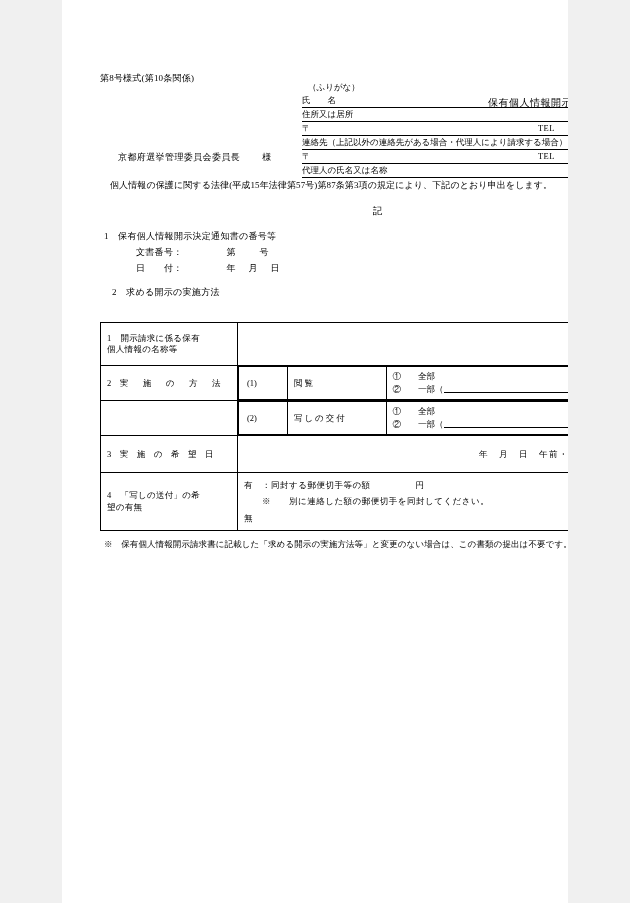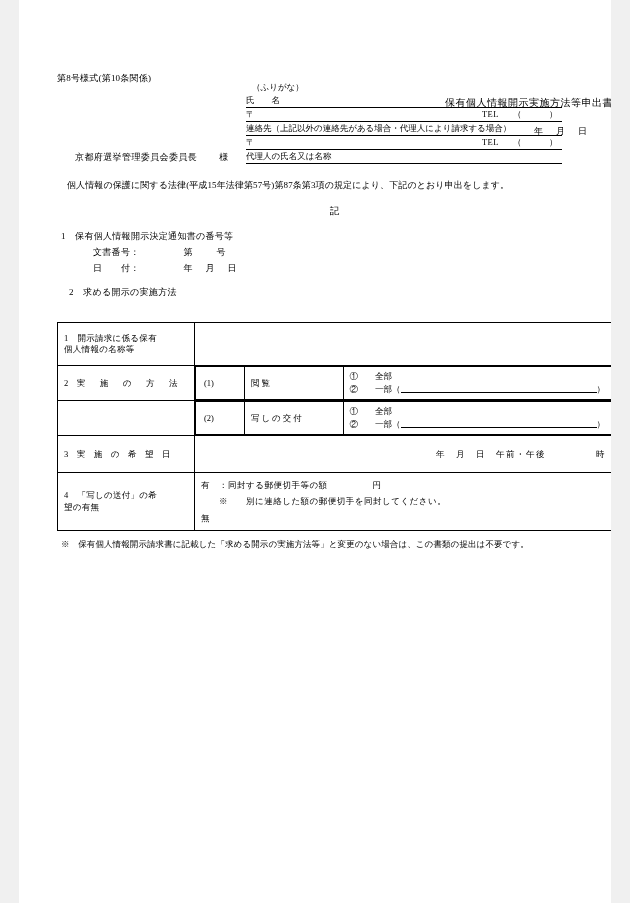--- a/index.html
+++ b/index.html
@@ -2,21 +2,21 @@
 <html><head>
 <meta charset="utf-8">
 <style>
   html, body {
     margin: 0;
     padding: 0;
     background: #f0f0f0;
   }
   .page {
     position: relative;
-    width: 592px;
+    width: 506px;
     height: 903px;
     background: #ffffff;
     margin: 0 auto;
     font-family: "Liberation Serif", "DejaVu Serif", serif;
     color: #000000;
     font-size: 9px;
     line-height: 1.35;
     overflow: hidden;
   }
   .doc {
@@ -48,21 +48,21 @@
     padding-left: 18px;
     letter-spacing: 0.4px;
   }
   .addressee .sama {
     margin-left: 22px;
   }
 
   
   .applicant {
     position: absolute;
-    left: 227px;
+    left: 240px;
     top: 82px;
     width: 316px;
     font-size: 8.5px;
   }
   .app-furigana {
     padding-left: 6px;
     margin-bottom: 1px;
   }
   .app-row {
     border-bottom: 1px solid #000;
@@ -280,20 +280,23 @@
     <div class="note">※　保有個人情報開示請求書に記載した「求める開示の実施方法等」と変更のない場合は、この書類の提出は不要です。</div>
 
   </div>
 
   <div class="applicant">
     <div class="app-furigana">（ふりがな）</div>
     <div class="app-row">
       <span class="lbl">氏　　名</span>
     </div>
     <div class="app-row">
+      <span class="lbl">住所又は居所</span>
+    </div>
+    <div class="app-row">
       <span class="lbl">〒</span>
       <span class="tel"><span>TEL</span><span class="sp3"></span><span>（　　　）</span></span>
     </div>
     <div class="app-row">
       <span class="lbl">連絡先（上記以外の連絡先がある場合・代理人により請求する場合）</span>
     </div>
     <div class="app-row">
       <span class="lbl">〒</span>
       <span class="tel"><span>TEL</span><span class="sp3"></span><span>（　　　）</span></span>
     </div>

